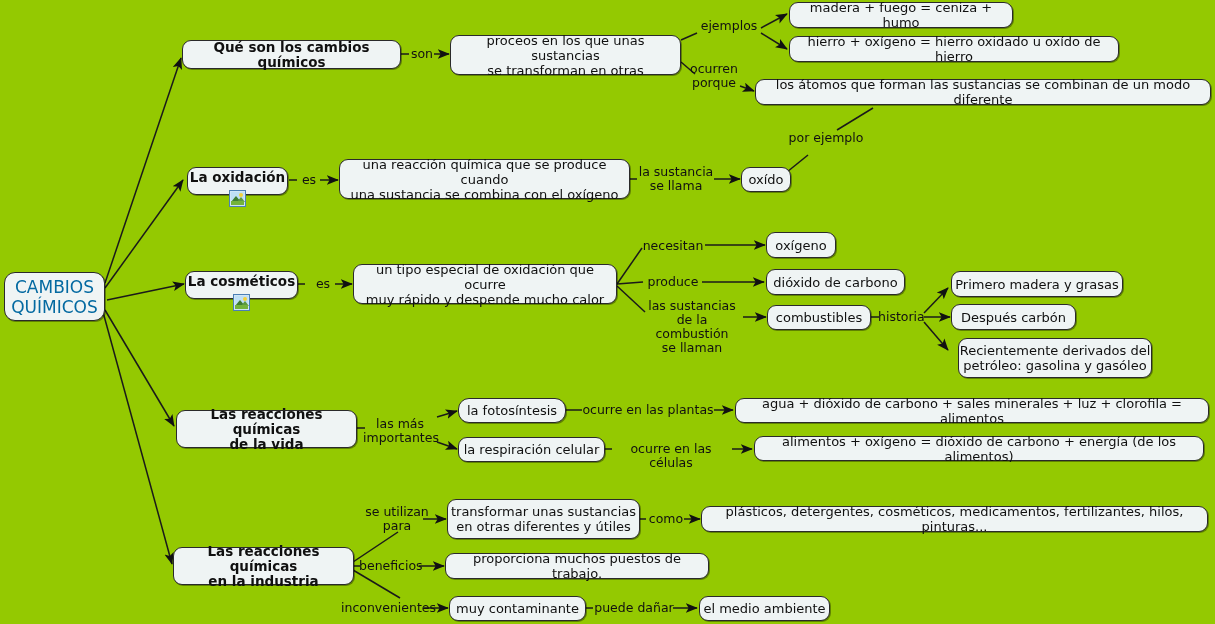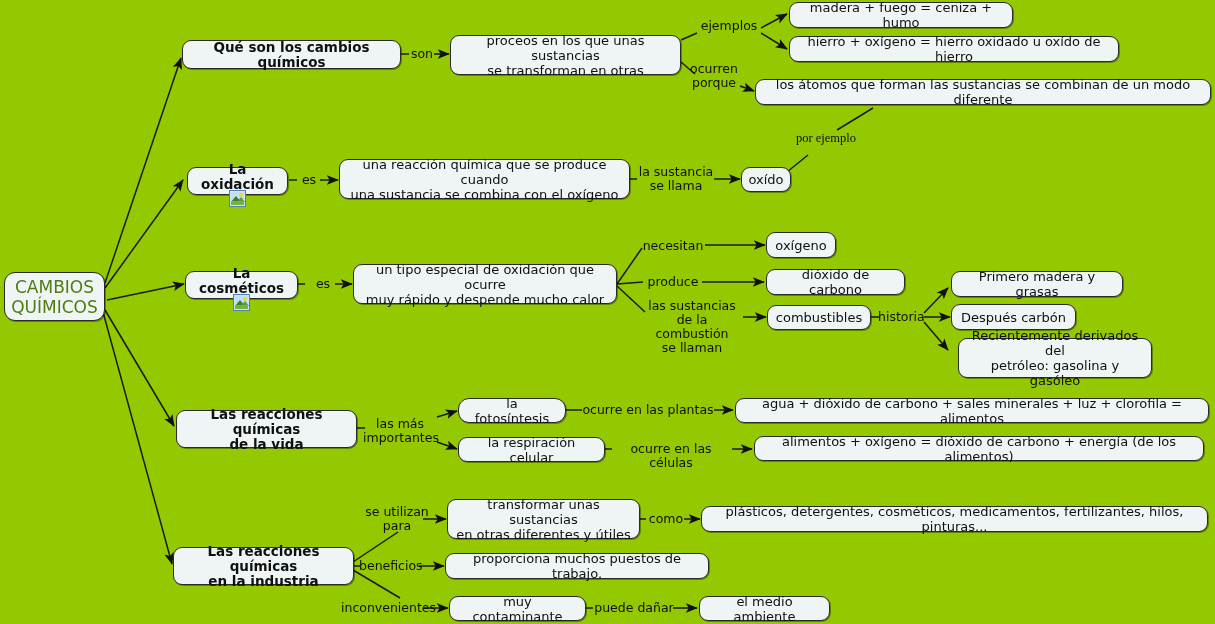--- a/index.html
+++ b/index.html
@@ -29,30 +29,30 @@
     background: #eff4f4;
     border: 1px solid #2a2a2a;
     border-radius: 9px;
     color: #101010;
     font-size: 13px;
     line-height: 15px;
     text-align: center;
     display: flex;
     align-items: center;
     justify-content: center;
-    padding: 3px 8px;
+    padding: 3px 0;
     box-shadow: 1px 1px 0 rgba(0,0,0,0.35);
     white-space: pre-line;
   }
   .node.bold {
     font-weight: bold;
     font-size: 13.5px;
   }
   .node.center {
-    color: #4d7c0f;
+    color: #0369a1;
     font-weight: normal;
     font-size: 17px;
     line-height: 20px;
     border-radius: 11px;
     border-width: 1px;
   }
   .node.withicon {
     padding-bottom: 11px;
   }
   .lbl {
@@ -235,21 +235,21 @@
 
   <div class="node" style="left:699px; top:596px; width:131px; height:25px;">el medio ambiente</div>
 
   <div class="lbl" style="left:409px; top:47px; width:26px;">son</div>
 
   <div class="lbl" style="left:696px; top:19px; width:66px;">ejemplos</div>
 
   <div class="lbl" style="left:686px; top:62px; width:56px;">ocurren
 porque</div>
 
-  <div class="lbl" style="left:786px; top:131px; width:80px;font-family:Liberation Serif, serif;">por ejemplo</div>
+  <div class="lbl" style="left:786px; top:131px; width:80px;">por ejemplo</div>
 
   <div class="lbl" style="left:297px; top:173px; width:24px;">es</div>
 
   <div class="lbl" style="left:637px; top:165px; width:78px;">la sustancia
 se llama</div>
 
   <div class="lbl" style="left:311px; top:277px; width:24px;">es</div>
 
   <div class="lbl" style="left:641px; top:239px; width:64px;">necesitan</div>
 

